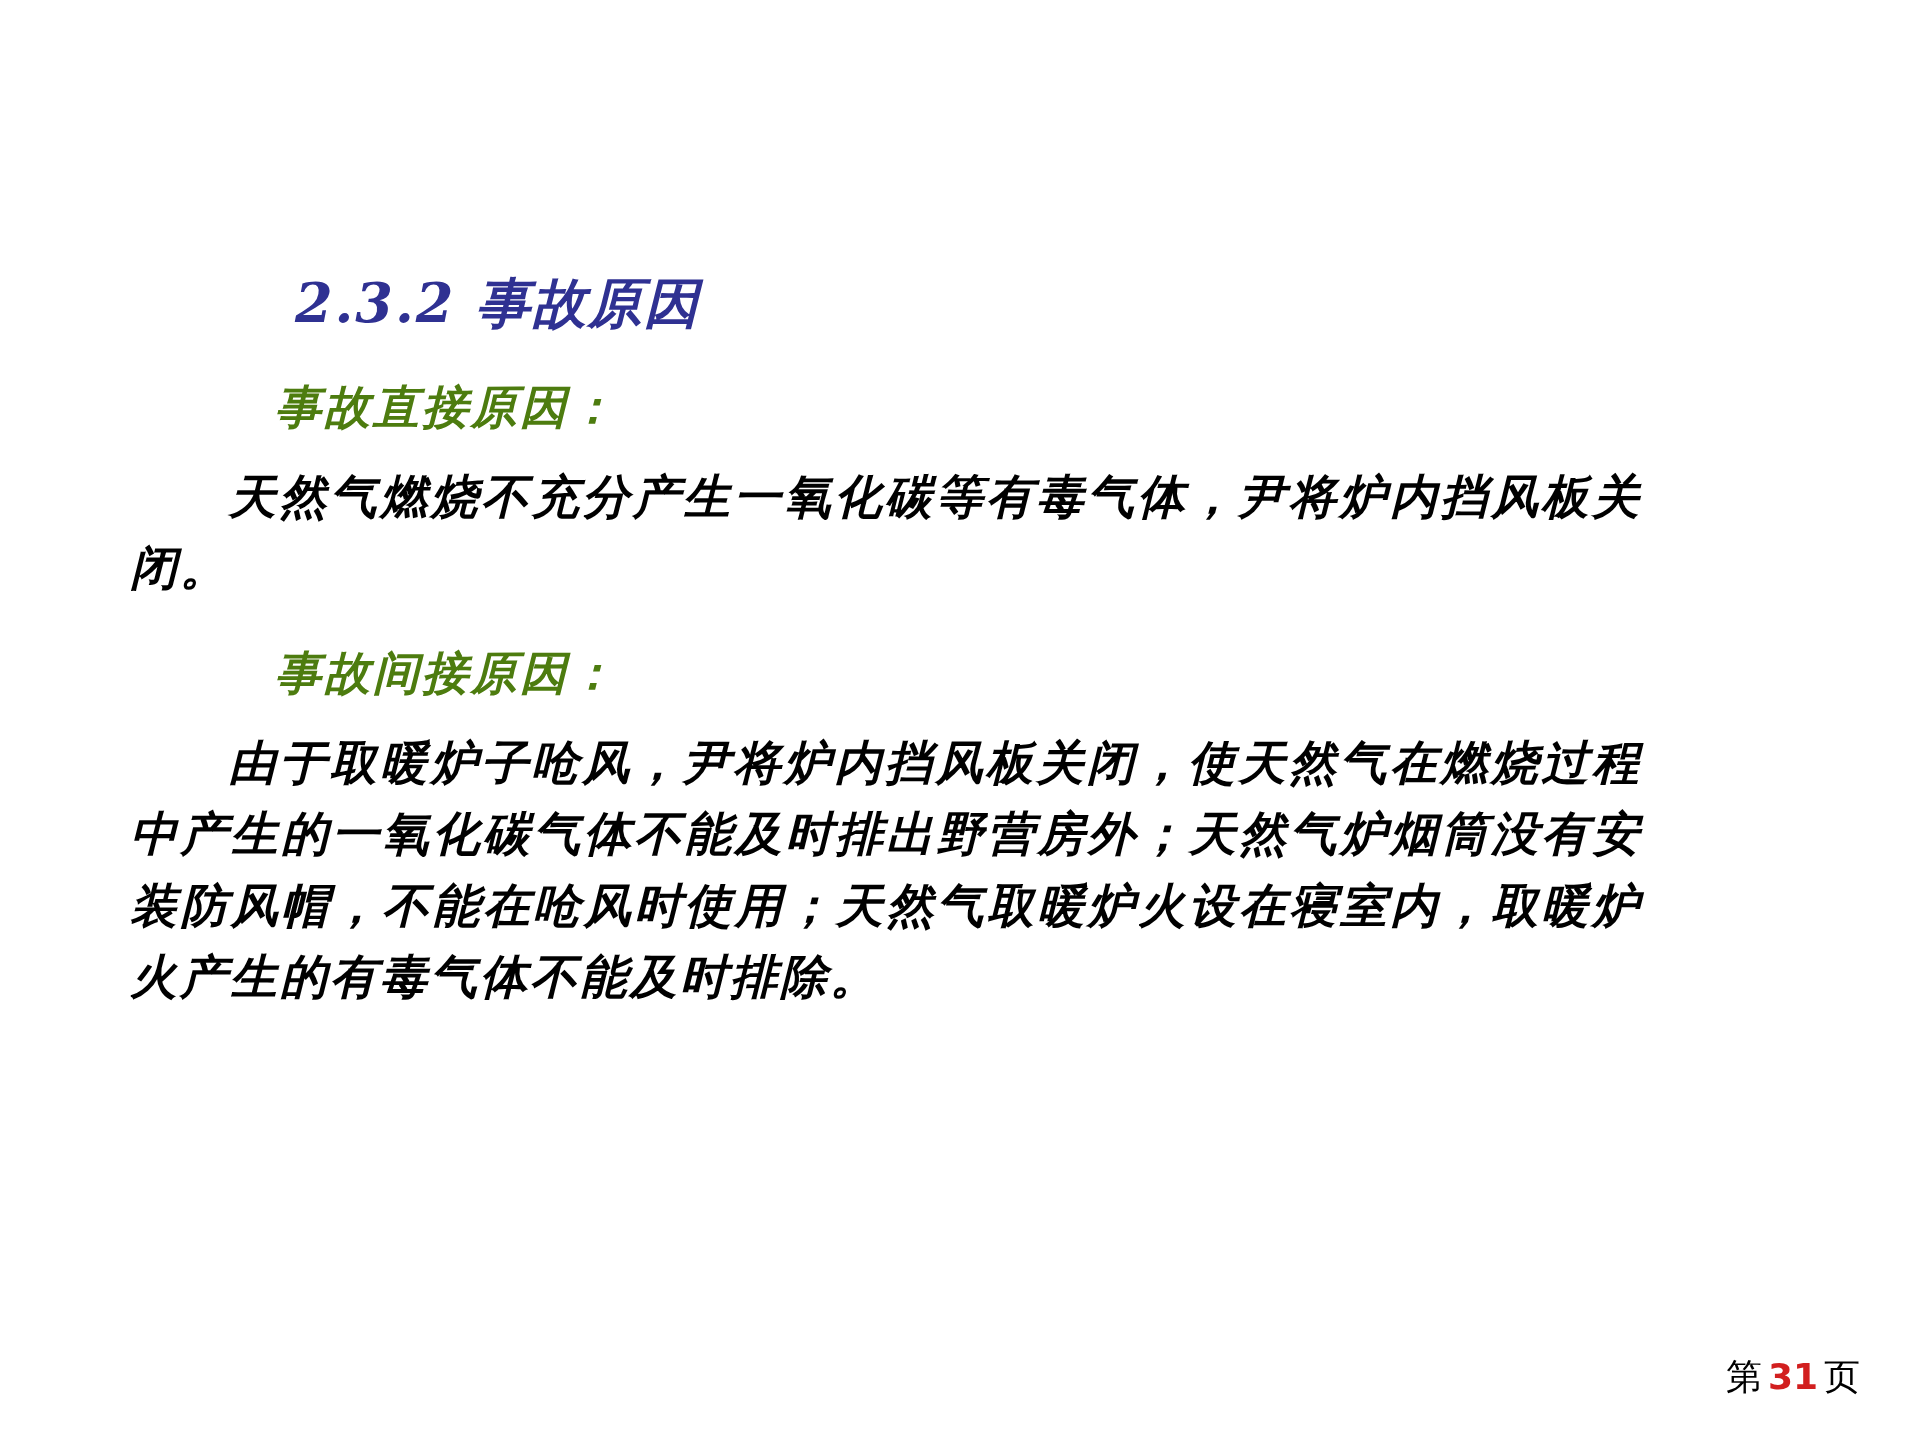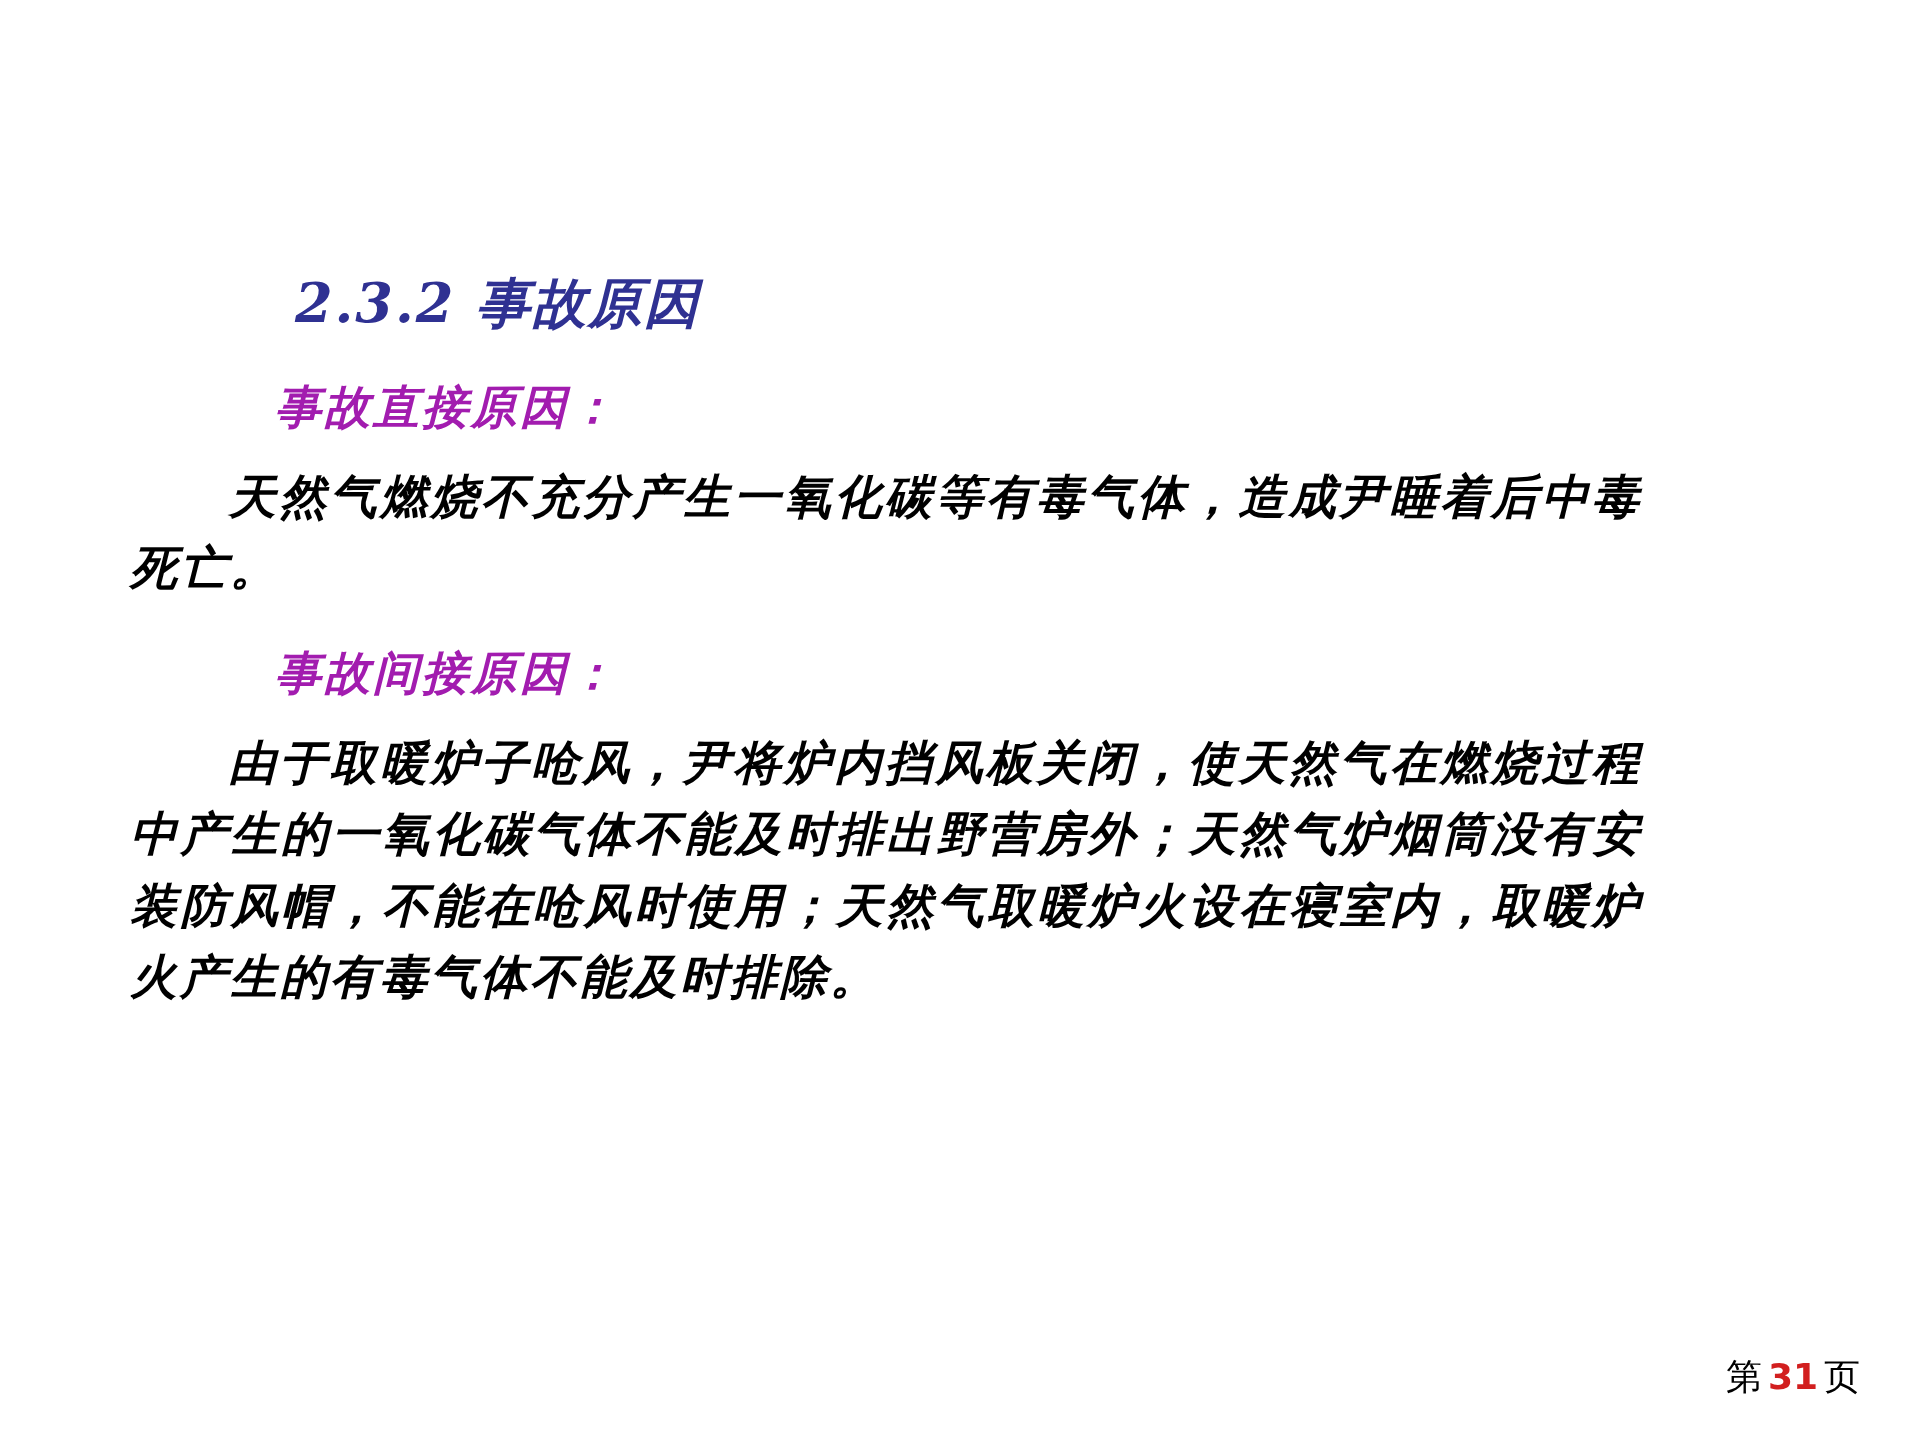--- a/index.html
+++ b/index.html
@@ -61,21 +61,21 @@
     font-style: italic;
     font-weight: 700;
     letter-spacing: 2px;
     white-space: nowrap;
   }
 
   .cause-label {
     margin: 42px 0 0 275px;
     font-size: 46px;
     line-height: 1.2;
-    color: #a21caf;
+    color: #4d7c0f;
     font-family: Liberation Serif, serif;
     font-style: italic;
     font-weight: 700;
     letter-spacing: 3px;
     white-space: nowrap;
   }
 
   .para {
     margin: 26px 130px 0 130px;
     font-size: 47px;
@@ -110,21 +110,21 @@
 
 <div class="slide">
 
 
   <div class="content">
 
     <h2 class="subhead">2.3.2 事故原因</h2>
 
     <div class="cause-label">事故直接原因：</div>
 
-    <p class="para">天然气燃烧不充分产生一氧化碳等有毒气体，造成尹睡着后中毒死亡。</p>
+    <p class="para">天然气燃烧不充分产生一氧化碳等有毒气体，尹将炉内挡风板关闭。</p>
 
     <div class="cause-label">事故间接原因：</div>
 
     <p class="para">由于取暖炉子呛风，尹将炉内挡风板关闭，使天然气在燃烧过程中产生的一氧化碳气体不能及时排出野营房外；天然气炉烟筒没有安装防风帽，不能在呛风时使用；天然气取暖炉火设在寝室内，取暖炉火产生的有毒气体不能及时排除。</p>
 
   </div>
 
   <div class="page-footer">
     <span>第</span><span class="num">31</span><span>页</span>
   </div>

